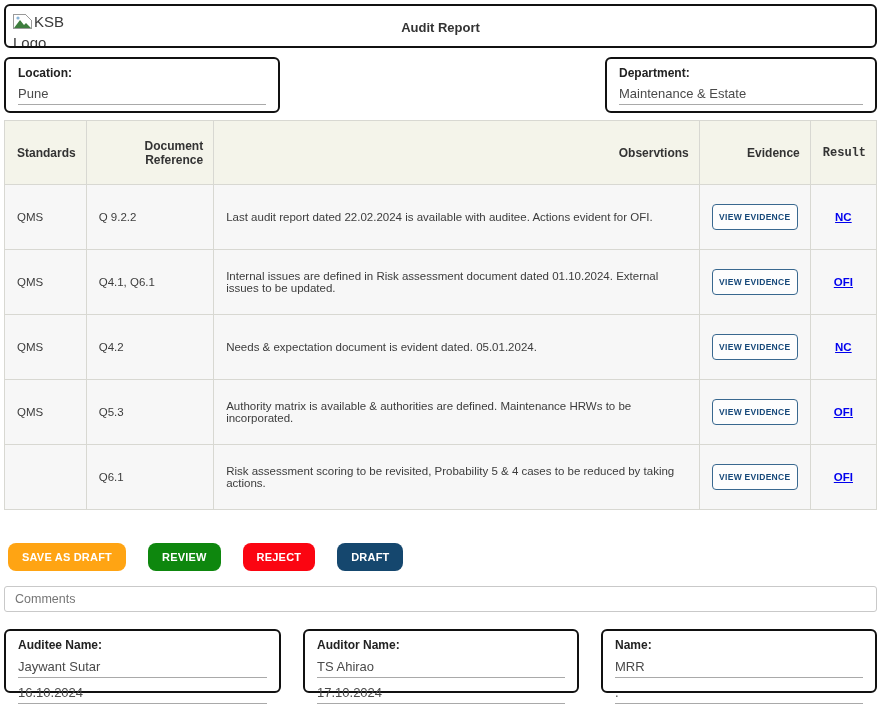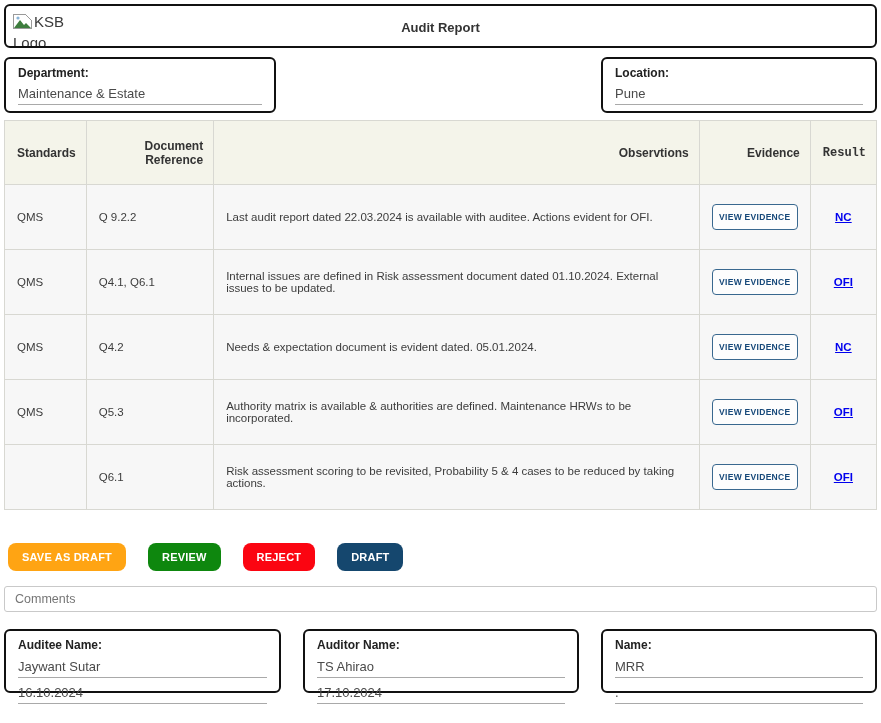--- a/index.html
+++ b/index.html
@@ -59,45 +59,45 @@
         <polygon points="1,14 7,6 11,11 13,9 18,14" fill="#3e7d3e"></polygon>
         <circle cx="5" cy="4" r="1.6" fill="#8ab4d8"></circle>
         <polygon points="12,0 19,0 19,7" fill="#ffffff"></polygon>
         <line x1="12" y1="0" x2="19" y2="7" stroke="#9a9a9a"></line>
       </svg><span>KSB Logo</span>
     </div>
     <div class="page-title">Audit Report</div>
   </div>
 
   <div class="fields-row">
+    <div class="field-box w2">
+      <div class="field-label">Location:</div>
+      <input class="line-input" type="text" value="Pune" style="">
+    </div>
     <div class="field-box w1">
       <div class="field-label">Department:</div>
       <input class="line-input" type="text" value="Maintenance &amp; Estate" style="">
-    </div>
-    <div class="field-box w2">
-      <div class="field-label">Location:</div>
-      <input class="line-input" type="text" value="Pune" style="">
     </div>
   </div>
 
   <table class="audit">
     <thead>
       <tr>
         <th class="col-std">Standards</th>
         <th class="col-ref">Document Reference</th>
         <th class="col-obs">Observtions</th>
         <th class="col-evd">Evidence</th>
         <th class="col-res">Result</th>
       </tr>
     </thead>
     <tbody>
       <tr>
         <td>QMS</td>
         <td>Q 9.2.2</td>
-        <td>Last audit report dated 22.03.2024 is available with auditee. Actions evident for OFI.</td>
+        <td>Last audit report dated 22.02.2024 is available with auditee. Actions evident for OFI.</td>
         <td class="evd"><button class="view-btn">VIEW EVIDENCE</button></td>
         <td class="res"><a href="#" class="result-link">NC</a></td>
       </tr>
       <tr>
         <td>QMS</td>
         <td>Q4.1, Q6.1</td>
         <td>Internal issues are defined in Risk assessment document dated 01.10.2024. External issues to be updated.</td>
         <td class="evd"><button class="view-btn">VIEW EVIDENCE</button></td>
         <td class="res"><a href="#" class="result-link">OFI</a></td>
       </tr>

